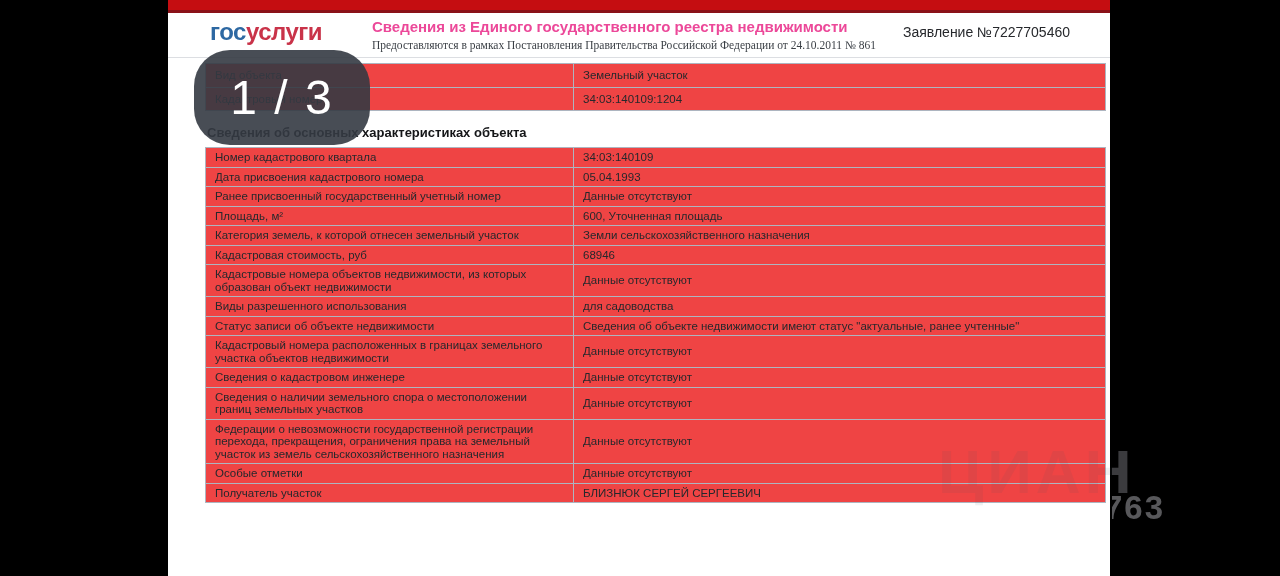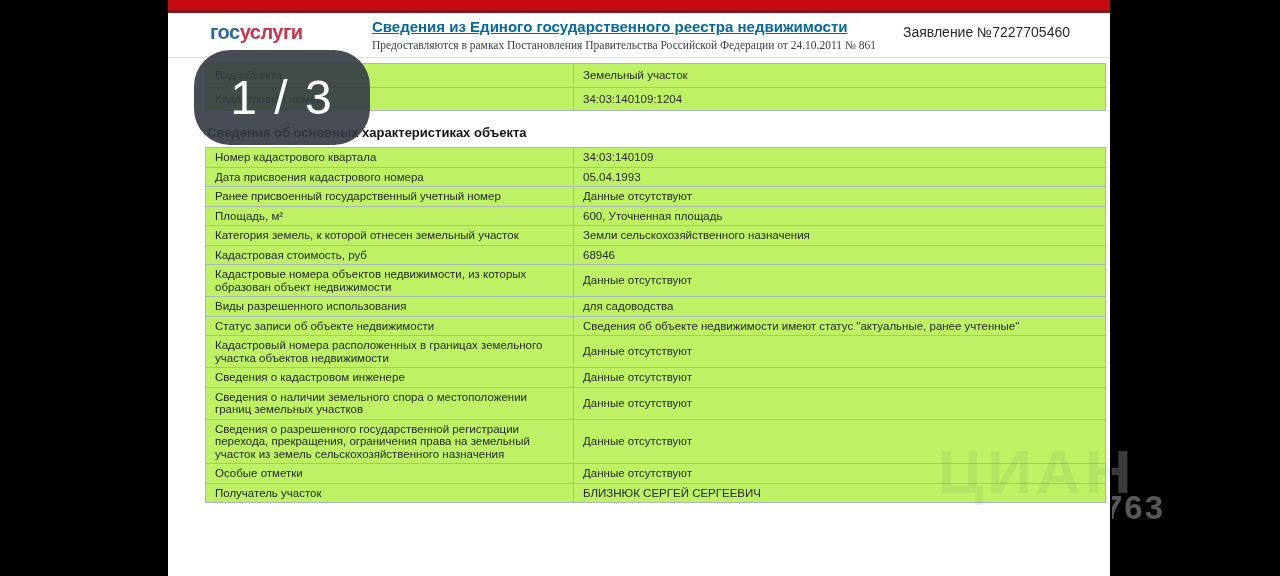--- a/index.html
+++ b/index.html
@@ -14,29 +14,29 @@
     position:absolute;left:168px;top:0;width:942px;height:576px;
     background:#ffffff;
   }
   .redbar{
     position:absolute;left:0;top:0;width:100%;height:10px;
     background:#c50d11;border-bottom:3px solid #8a1218;box-sizing:border-box;
     height:13px;
   }
   .header{position:absolute;left:0;top:13px;width:100%;height:45px;border-bottom:1px solid #dcdee2;box-sizing:border-box;}
   .logo{
-    position:absolute;left:42px;top:6px;font-size:20px;font-weight:bold;letter-spacing:-0.5px;line-height:26px;
+    position:absolute;left:42px;top:6px;font-size:24px;font-weight:bold;letter-spacing:-0.5px;line-height:26px;
   }
   .logo .p1{color:#2d68a2;}
   .logo .p2{color:#c93349;}
   .titles{position:absolute;left:204px;top:5px;}
-  .doc-title{font-size:15px;font-weight:bold;color:#0369a1;line-height:18px;text-decoration:underline;}
+  .doc-title{font-size:15px;font-weight:bold;color:#ec4899;line-height:18px;}
   .doc-subtitle{font-size:11.5px;color:#3a3f45;line-height:13px;margin-top:3px;font-family:Liberation Serif, serif;}
   .appno{position:absolute;right:40px;top:11px;font-size:14px;color:#26282c;}
-  table{border-collapse:collapse;table-layout:fixed;width:900px;background:#bef264;}
+  table{border-collapse:collapse;table-layout:fixed;width:900px;background:#ef4444;}
   td{
     border:1px solid #adb5c0;vertical-align:middle;
     font-size:11.5px;line-height:12.5px;color:#26282c;
     padding:3px 9px;box-sizing:border-box;
     word-wrap:break-word;
   }
   col.c-label{width:368px;}
   col.c-value{width:532px;}
   .summary-table{position:absolute;left:37px;top:63px;}
   .summary-table td{padding:5px 9px;}
@@ -163,21 +163,21 @@
         </tr>
         <tr>
           <td>Сведения о кадастровом инженере</td>
           <td>Данные отсутствуют</td>
         </tr>
         <tr>
           <td>Сведения о наличии земельного спора о местоположении границ земельных участков</td>
           <td>Данные отсутствуют</td>
         </tr>
         <tr>
-          <td>Сведения о разрешенного государственной регистрации перехода, прекращения, ограничения права на земельный участок из земель сельскохозяйственного назначения</td>
+          <td>Федерации о невозможности государственной регистрации перехода, прекращения, ограничения права на земельный участок из земель сельскохозяйственного назначения</td>
           <td>Данные отсутствуют</td>
         </tr>
         <tr>
           <td>Особые отметки</td>
           <td>Данные отсутствуют</td>
         </tr>
         <tr>
           <td>Получатель участок</td>
           <td>БЛИЗНЮК СЕРГЕЙ СЕРГЕЕВИЧ</td>
         </tr>

